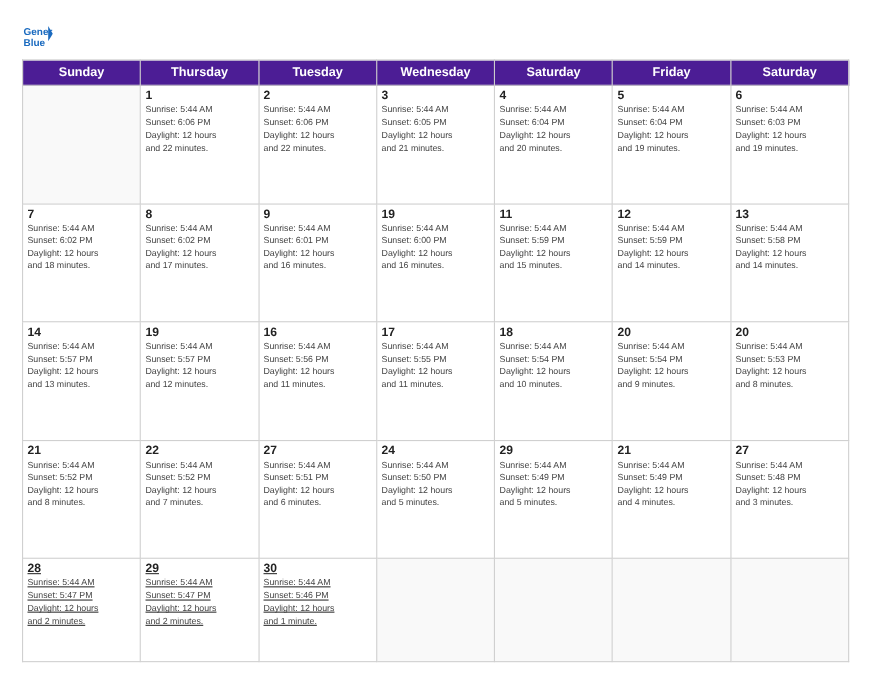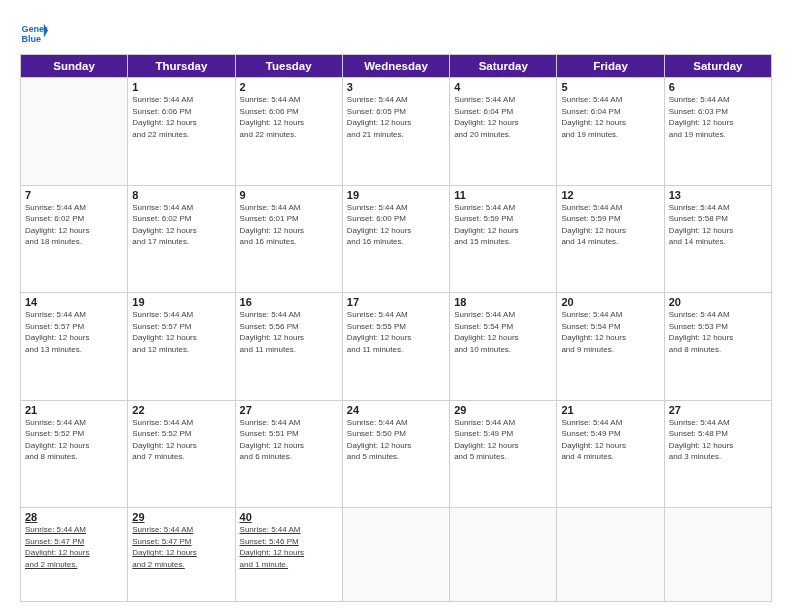--- a/index.html
+++ b/index.html
@@ -339,21 +339,21 @@
 and 2 minutes.</div>
           </td>
           <td>
             <span class="day-number">29</span>
             <div class="day-info" style="white-space: pre-line;">Sunrise: 5:44 AM
 Sunset: 5:47 PM
 Daylight: 12 hours
 and 2 minutes.</div>
           </td>
           <td>
-            <span class="day-number">40</span>
+            <span class="day-number">30</span>
             <div class="day-info" style="white-space: pre-line;">Sunrise: 5:44 AM
 Sunset: 5:46 PM
 Daylight: 12 hours
 and 1 minute.</div>
           </td>
           <td class="empty-cell"></td>
           <td class="empty-cell"></td>
           <td class="empty-cell"></td>
           <td class="empty-cell"></td>
         </tr>

